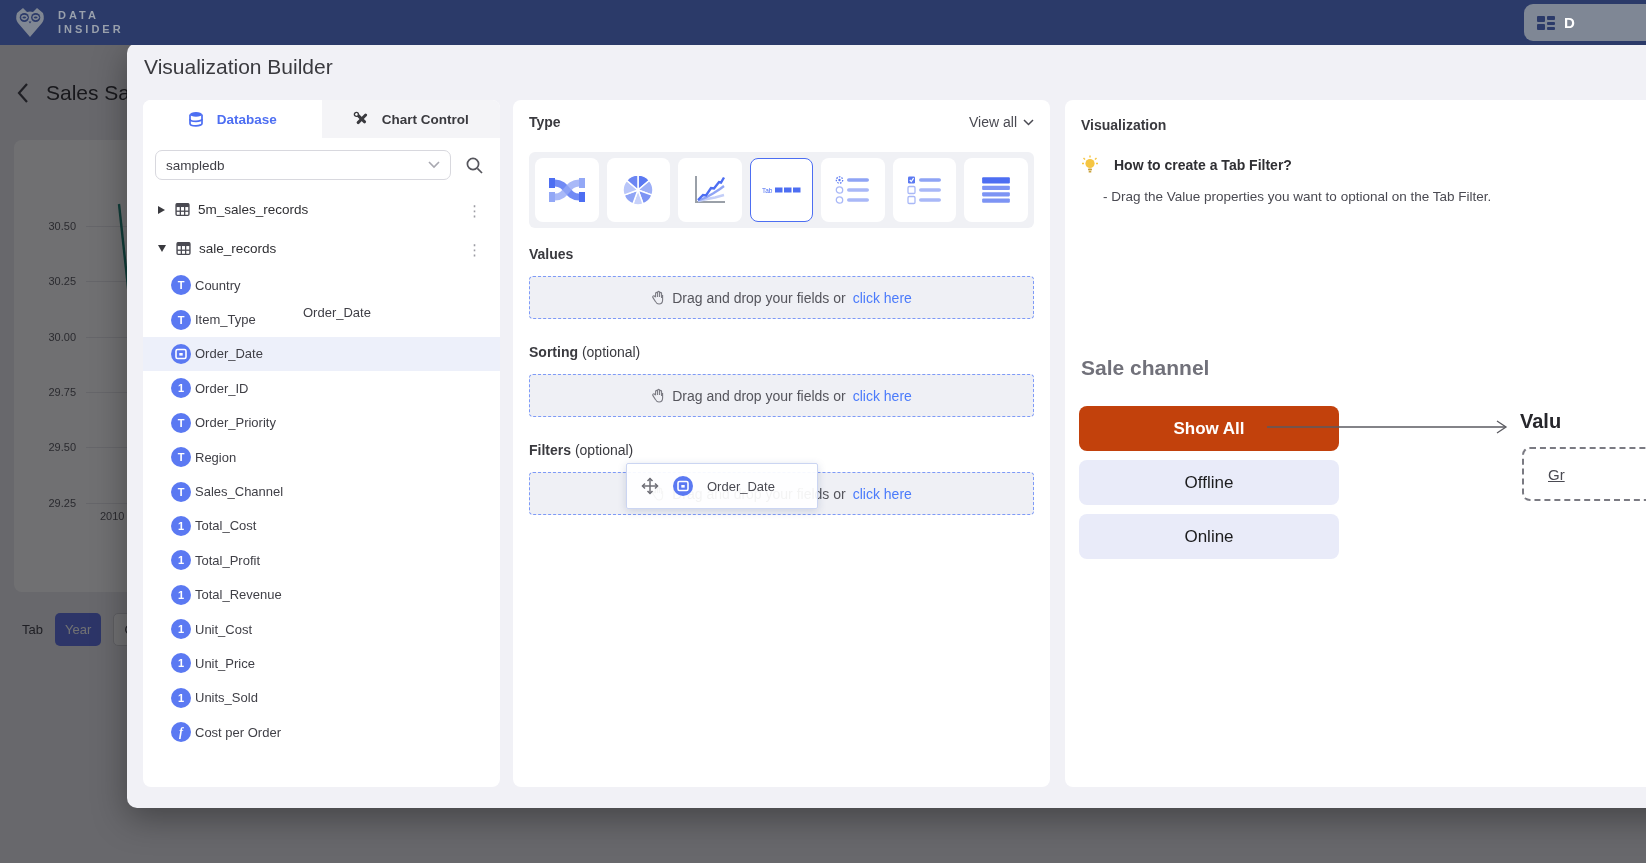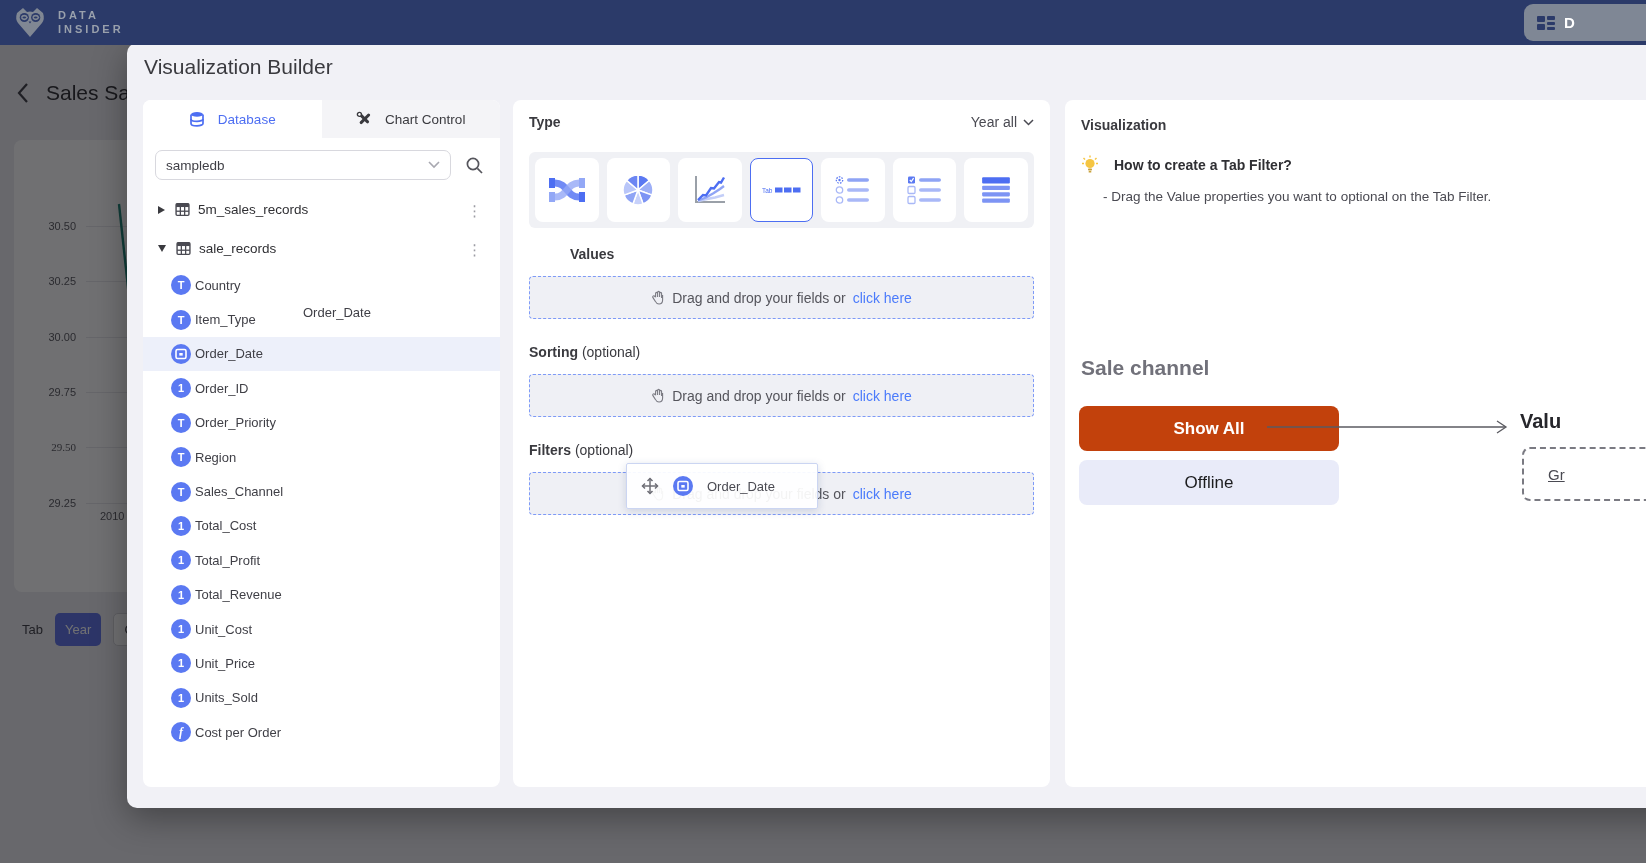--- a/index.html
+++ b/index.html
@@ -34,21 +34,21 @@
   
   .modal { position:absolute; left:127px; top:43px; width:1560px; height:765px; background:#F1F1F6; border-radius:10px; box-shadow:0 10px 34px rgba(0,0,0,0.35); z-index:20; }
   .modal-title { position:absolute; left:17px; top:12px; font-size:21px; color:#3A3A3F; }
   .panel { position:absolute; top:57px; height:687px; background:#FFFFFF; border-radius:8px; }
   .panel-left  { left:16px;  width:357px; }
   .panel-mid   { left:386px; width:537px; }
   .panel-right { left:938px; width:622px; }
 
   
   .lp-tabs { display:flex; height:38px; }
-  .lp-tab { flex:1; display:flex; align-items:center; justify-content:center; gap:13px; font-size:13.5px; font-weight:normal; cursor:pointer; }
+  .lp-tab { flex:1; display:flex; align-items:center; justify-content:center; gap:13px; font-size:13.5px; font-weight:bold; cursor:pointer; }
   .lp-tab.active { background:#FFFFFF; color:#4D6EF2; border-radius:8px 0 0 0; }
   .lp-tab.inactive { background:#F4F4F7; color:#3A3A3F; border-radius:0 8px 0 0; }
   .lp-search-row { position:absolute; left:12px; top:50px; width:333px; height:30px; display:flex; align-items:center; }
   .lp-select { width:296px; height:30px; border:1px solid #D8D8DE; border-radius:7px; display:flex; align-items:center; padding:0 10px; font-size:13.5px; color:#3F3F46; background:#FFFFFF; }
   .lp-select .sel-val { flex:1; }
   .lp-search-icon { margin-left:14px; display:flex; }
   .tree { position:absolute; left:0; top:90px; width:357px; }
   .tree-row { position:relative; height:39px; display:flex; align-items:center; padding-left:15px; }
   .tree-row .tri { margin-right:10px; }
   .tri-right { width:0; height:0; border-left:7px solid #3A3A3F; border-top:4.5px solid transparent; border-bottom:4.5px solid transparent; }
@@ -110,21 +110,21 @@
     <div class="bg-card">
       <div id="bg-yticks">
           <div class="ytick-label" style="top: 80px;">30.50</div>
           <div class="gridline" style="top: 86px;"></div>
           <div class="ytick-label" style="top: 135.3px;">30.25</div>
           <div class="gridline" style="top: 141.3px;"></div>
           <div class="ytick-label" style="top: 190.6px;">30.00</div>
           <div class="gridline" style="top: 196.6px;"></div>
           <div class="ytick-label" style="top: 245.9px;">29.75</div>
           <div class="gridline" style="top: 251.9px;"></div>
-          <div class="ytick-label" style="top: 301.2px; font-family: Liberation Serif, serif;">29.50</div>
+          <div class="ytick-label" style="top: 301.2px;">29.50</div>
           <div class="gridline" style="top: 307.2px;"></div>
           <div class="ytick-label" style="top: 356.5px;">29.25</div>
           <div class="gridline" style="top: 362.5px;"></div>
         </div>
       <svg class="bg-line-svg" width="620" height="452">
         <polyline points="105,64 119,194" fill="none" stroke="#1B8578" stroke-width="2.4"></polyline>
       </svg>
       <div class="xtick-label" style="left:86px; top:370px;">2010</div>
     </div>
     <div class="bg-tabs">
@@ -300,21 +300,21 @@
             </span>
             <span class="flabel">Cost per Order</span>
           </div>
         </div>
     </div>
 
     <div class="panel panel-mid">
       <div class="mp-header">
         <span class="mp-label">Type</span>
         <span class="mp-viewall">
-          <span>Year all</span>
+          <span>View all</span>
           <span style="display:flex;">
             <svg width="11" height="7" viewBox="0 0 11 7">
                 <polyline points="1,1 5.5,5.5 10,1" fill="none" stroke="#4A4A52" stroke-width="1.5"></polyline>
               </svg>
           </span>
         </span>
       </div>
       <div class="type-strip" id="type-strip">
           <div class="type-card">
             <span style="display:flex;">
@@ -394,21 +394,21 @@
               <svg width="32" height="32" viewBox="0 0 30 30">
                 <rect x="2" y="3" width="26" height="6" rx="1" fill="#4D6EF2"></rect>
                 <rect x="2" y="11" width="26" height="4" rx="1" fill="#7D94F4"></rect>
                 <rect x="2" y="17" width="26" height="4" rx="1" fill="#7D94F4"></rect>
                 <rect x="2" y="23" width="26" height="4" rx="1" fill="#7D94F4"></rect>
               </svg>
             </span>
           </div>
         </div>
 
-      <div class="sec-label" style="top:146px;margin-left:41px;">
+      <div class="sec-label" style="top:146px;">
         <b>Values</b>
       </div>
       <div class="dropzone" style="top:176px;">
         <span class="dz-hand">
           <svg width="14" height="15" viewBox="0 0 14 15">
               <path d="M4.6 7.2 V3.4 a1 1 0 0 1 2 0 M6.6 7 V2.4 a1 1 0 0 1 2 0 V7 M8.6 7 V3.4 a1 1 0 0 1 2 0 V8 M4.6 7.2 L3.4 6 a1.1 1.1 0 0 0 -1.6 1.4 L4.4 11.4 c0.8 1.8 2 2.6 3.6 2.6 c2.4 0 3.6 -1.6 3.6 -4 V5" fill="none" stroke="#7A7A82" stroke-width="1.1"></path>
             </svg>
         </span>
         <span>Drag and drop your fields or</span>
         <span class="dz-link">click here</span>
@@ -478,20 +478,21 @@
           </svg>
         </span>
         <span class="rp-hint-title">How to create a Tab Filter?</span>
       </div>
       <div class="rp-hint-body">- Drag the Value properties you want to optional on the Tab Filter.</div>
 
       <div class="rp-widget-title">Sale channel</div>
       <div class="rp-buttons" id="rp-buttons">
           <div class="rp-btn primary">Show All</div>
           <div class="rp-btn">Offline</div>
+          <div class="rp-btn">Online</div>
         </div>
 
       <svg class="rp-arrow" width="252" height="22">
         <line x1="2" y1="11" x2="240" y2="11" stroke="#5A5A60" stroke-width="1.3"></line>
         <polyline points="232,5 241,11 232,17" fill="none" stroke="#5A5A60" stroke-width="1.3"></polyline>
       </svg>
       <div class="rp-value-label">Valu</div>
       <div class="rp-group-box">
         <span class="rp-group-link">Gr</span>
       </div>

